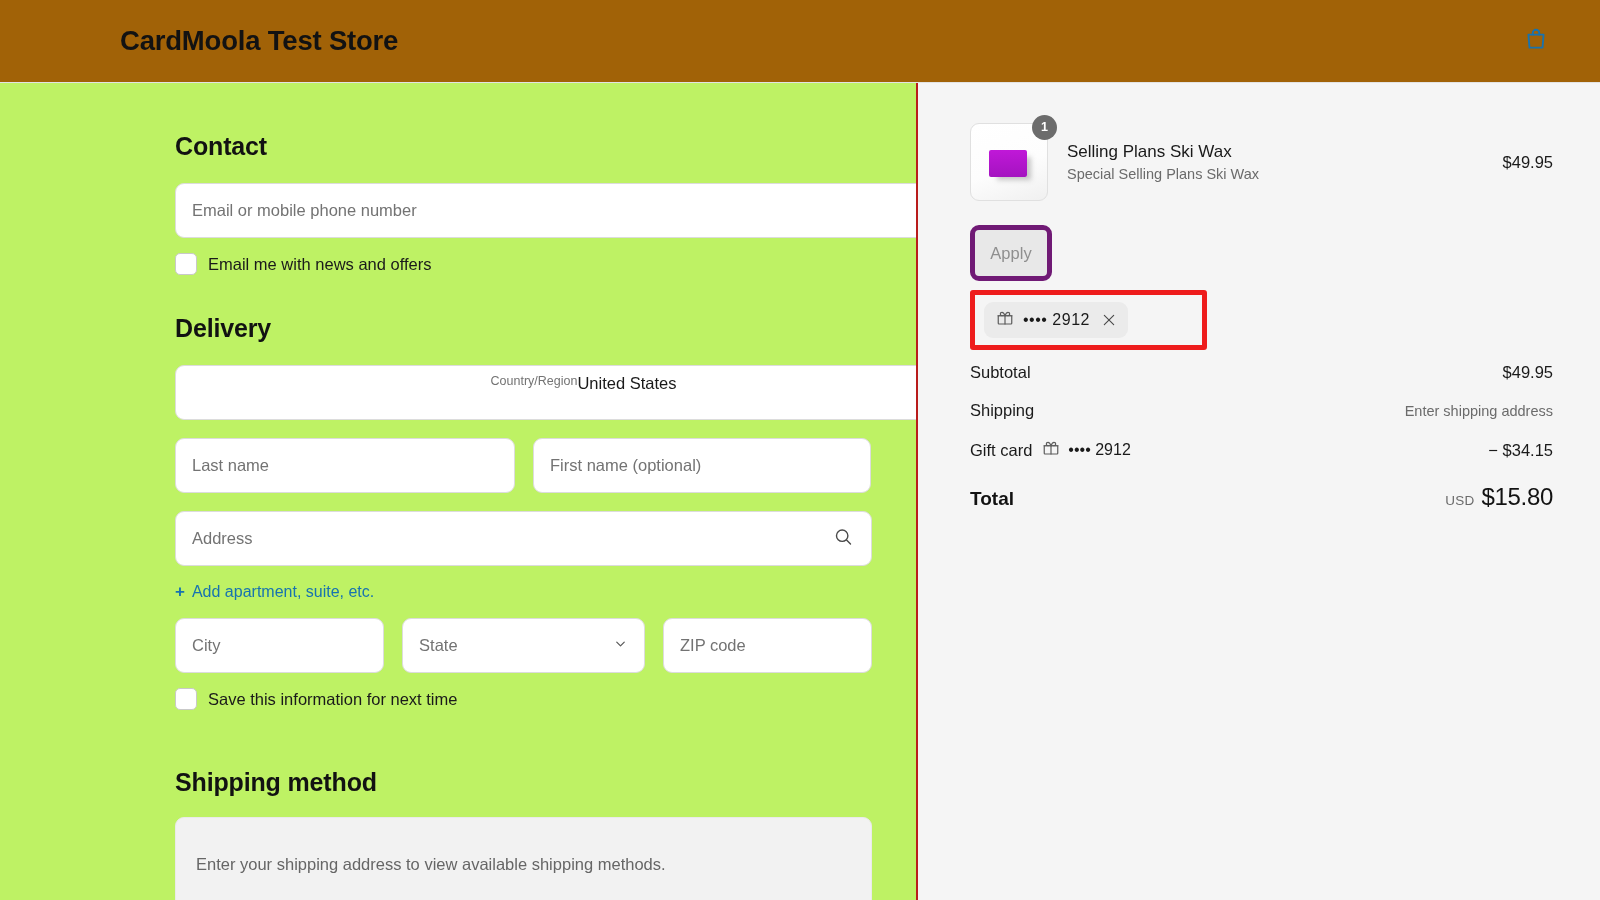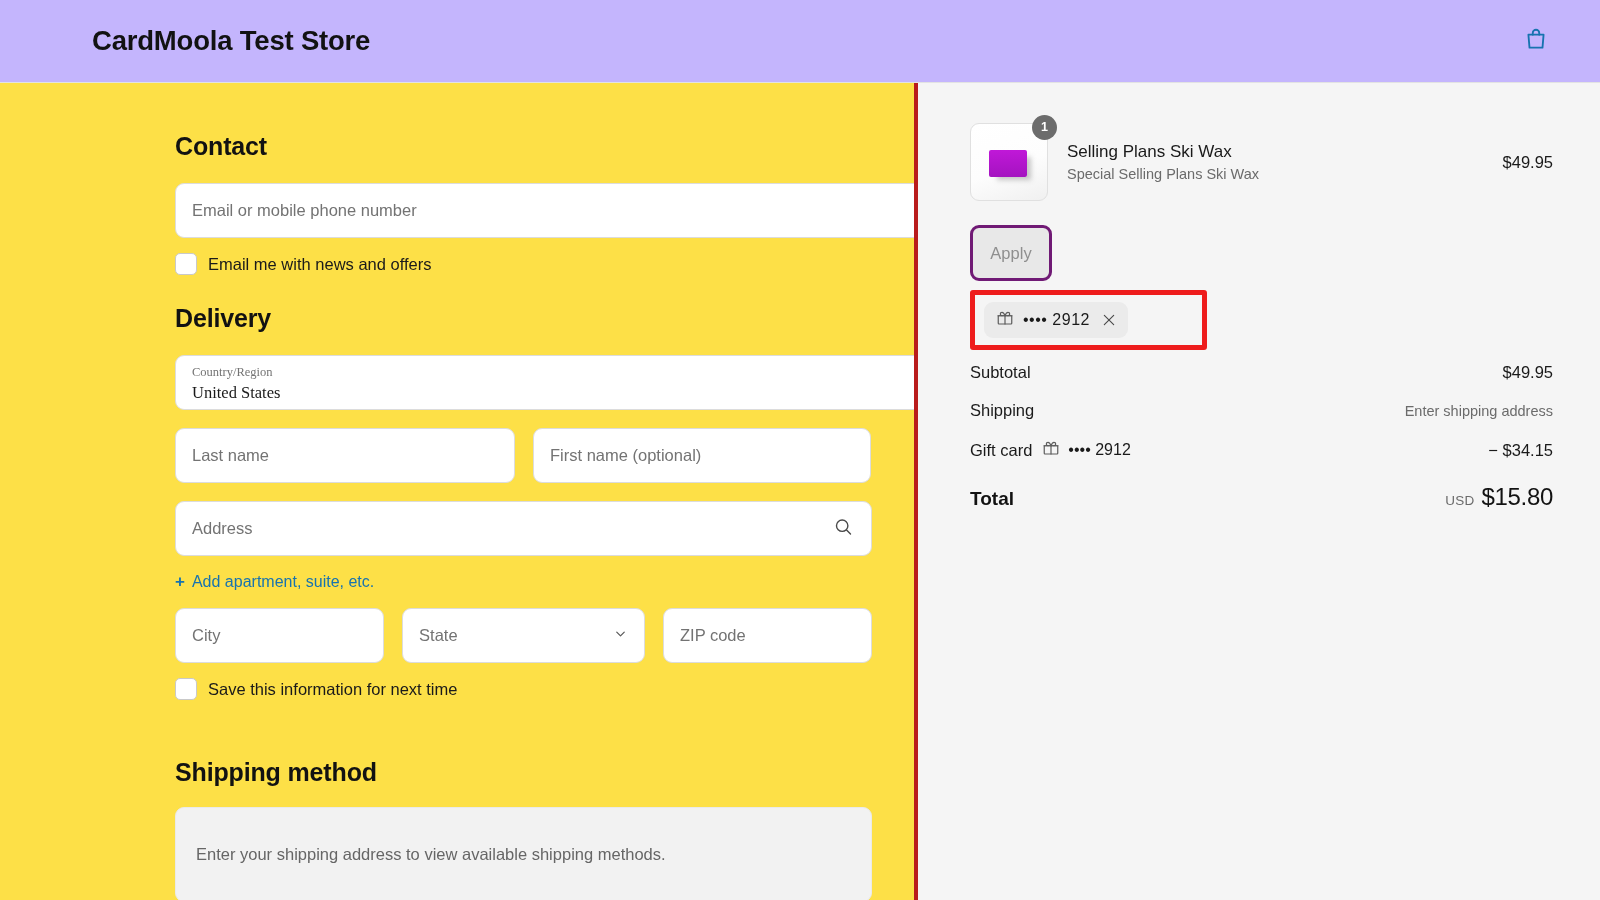--- a/index.html
+++ b/index.html
@@ -19,25 +19,25 @@
     width: 1600px;
     height: 900px;
     display: flex;
     flex-direction: column;
   }
 
   
   .header {
     height: 83px;
     min-height: 83px;
-    background: #c4b5fd;
+    background: #a16207;
     border-bottom: 1px solid #e3e3e3;
     display: flex;
     align-items: center;
-    padding: 0 47px 0 92px;
+    padding: 0 47px 0 120px;
     justify-content: space-between;
   }
   .store-title {
     font-size: 27.5px;
     font-weight: 700;
     letter-spacing: -0.2px;
     color: #121212;
     line-height: 1.1;
   }
   .bag-icon-wrap {
@@ -52,22 +52,22 @@
   
   .body-split {
     flex: 1;
     display: flex;
     min-height: 0;
   }
 
   .left-col {
     width: 918px;
     min-width: 918px;
-    background: #fde047;
-    border-right: 4px solid #b91c1c;
+    background: #bef264;
+    border-right: 2px solid #b91c1c;
     padding: 0 0 0 175px;
     overflow: hidden;
   }
   .left-inner {
     width: 697px;
     padding-top: 48px;
   }
 
   .right-col {
     flex: 1;
@@ -78,21 +78,21 @@
 
   
   .section-title {
     font-size: 25px;
     font-weight: 700;
     color: #121212;
     letter-spacing: -0.15px;
     line-height: 1.2;
   }
   .sec-contact-title { margin-bottom: 22px; }
-  .sec-delivery-title { margin-top: 28px; margin-bottom: 22px; }
+  .sec-delivery-title { margin-top: 38px; margin-bottom: 22px; }
   .sec-shipping-title { margin-top: 57px; margin-bottom: 20px; }
 
   
   .field {
     position: relative;
     height: 55px;
     border: 1px solid #dcdcdc;
     border-radius: 9px;
     background: #ffffff;
     display: flex;
@@ -106,26 +106,25 @@
 
   .field .ph {
     font-size: 16.5px;
     color: #737373;
     line-height: 1;
     font-family: "Liberation Sans", sans-serif;
   }
 
   
   .field.select-field {
-    flex-direction: column;
+    flex-direction: row;
     align-items: flex-start;
     justify-content: center;
     padding: 7px 32px 5px 16px;
     cursor: pointer;
-    font-family: Liberation Serif, serif;
   }
   .field .float-label {
     font-size: 12.5px;
     color: #737373;
     line-height: 1.35;
     margin-bottom: 1px;
   }
   .field .float-value {
     font-size: 16.5px;
     color: #1a1a1a;
@@ -281,21 +280,21 @@
     border-radius: 9px;
     display: flex;
     align-items: center;
     padding: 0 17px;
     cursor: text;
   }
   .apply-btn {
     width: 82px;
     height: 56px;
     background: #e8e8e8;
-    border: 3px solid #701a75;
+    border: 5px solid #701a75;
     border-radius: 9px;
     display: flex;
     align-items: center;
     justify-content: center;
     font-size: 16.5px;
     color: #8f8f8f;
     cursor: pointer;
     user-select: none;
   }
 

